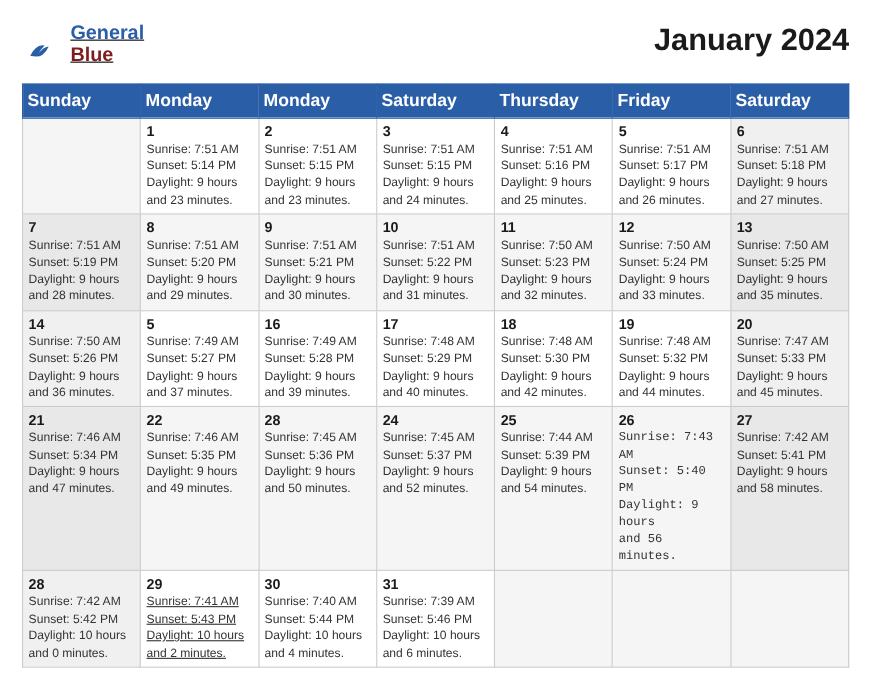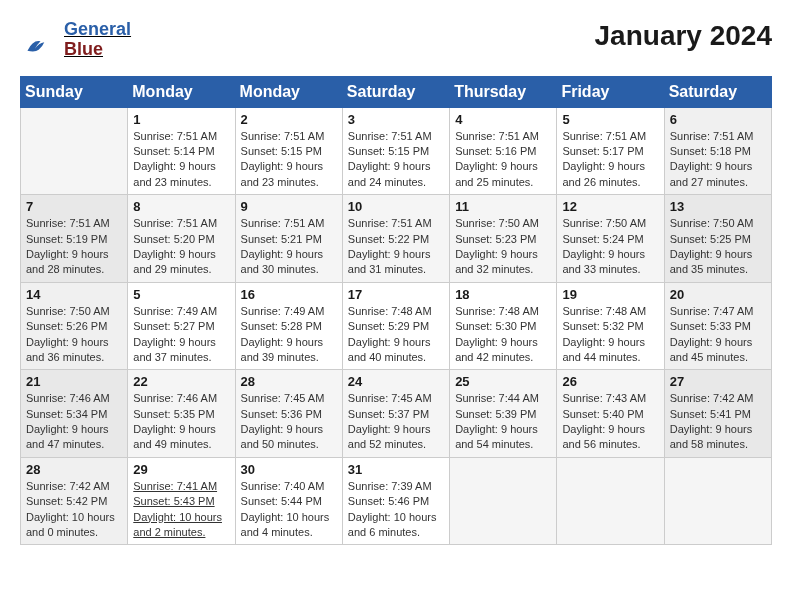--- a/index.html
+++ b/index.html
@@ -303,21 +303,21 @@
         </td>
         <td>
           <span class="day-num">25</span>
           <div class="day-info" style="white-space: pre-line;">Sunrise: 7:44 AM
 Sunset: 5:39 PM
 Daylight: 9 hours
 and 54 minutes.</div>
         </td>
         <td>
           <span class="day-num">26</span>
-          <div class="day-info" style="white-space: pre-line;">Sunrise: 7:43 AM
+          <div class="day-info" style="white-space: pre-line; font-family: Liberation Mono, monospace;">Sunrise: 7:43 AM
 Sunset: 5:40 PM
 Daylight: 9 hours
 and 56 minutes.</div>
         </td>
         <td>
           <span class="day-num">27</span>
           <div class="day-info" style="white-space: pre-line;">Sunrise: 7:42 AM
 Sunset: 5:41 PM
 Daylight: 9 hours
 and 58 minutes.</div>

